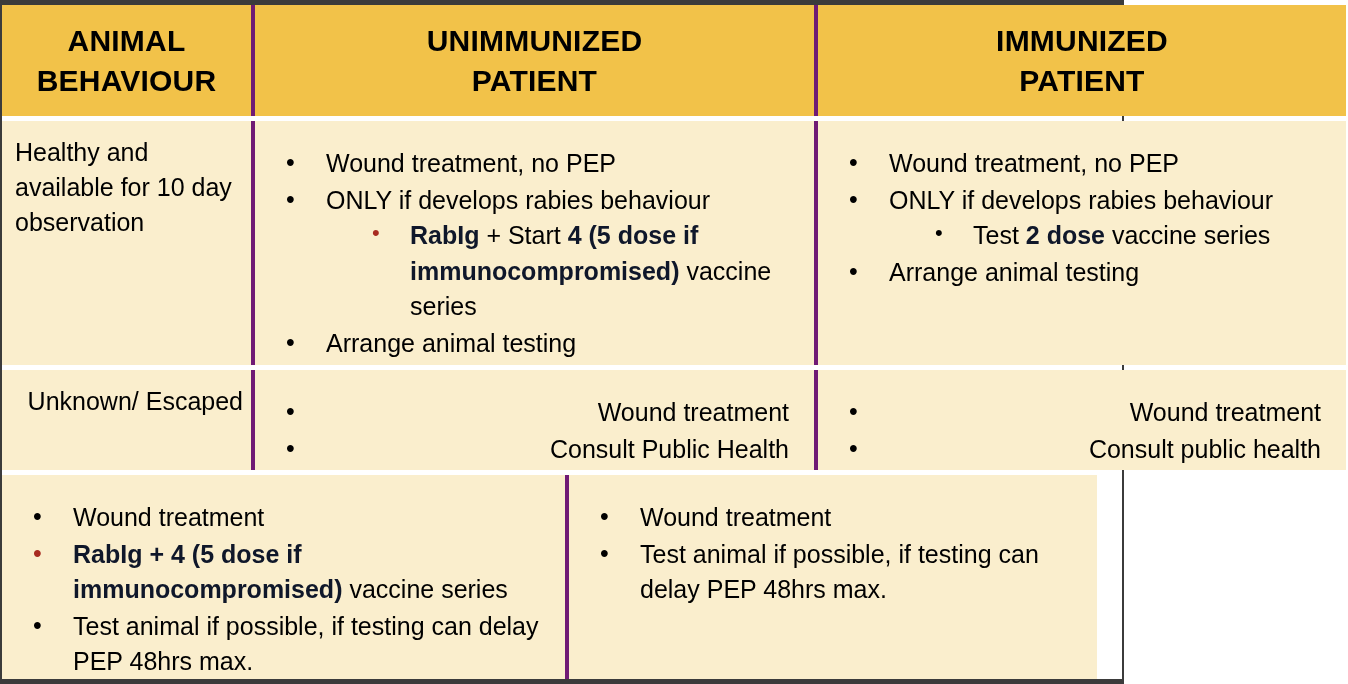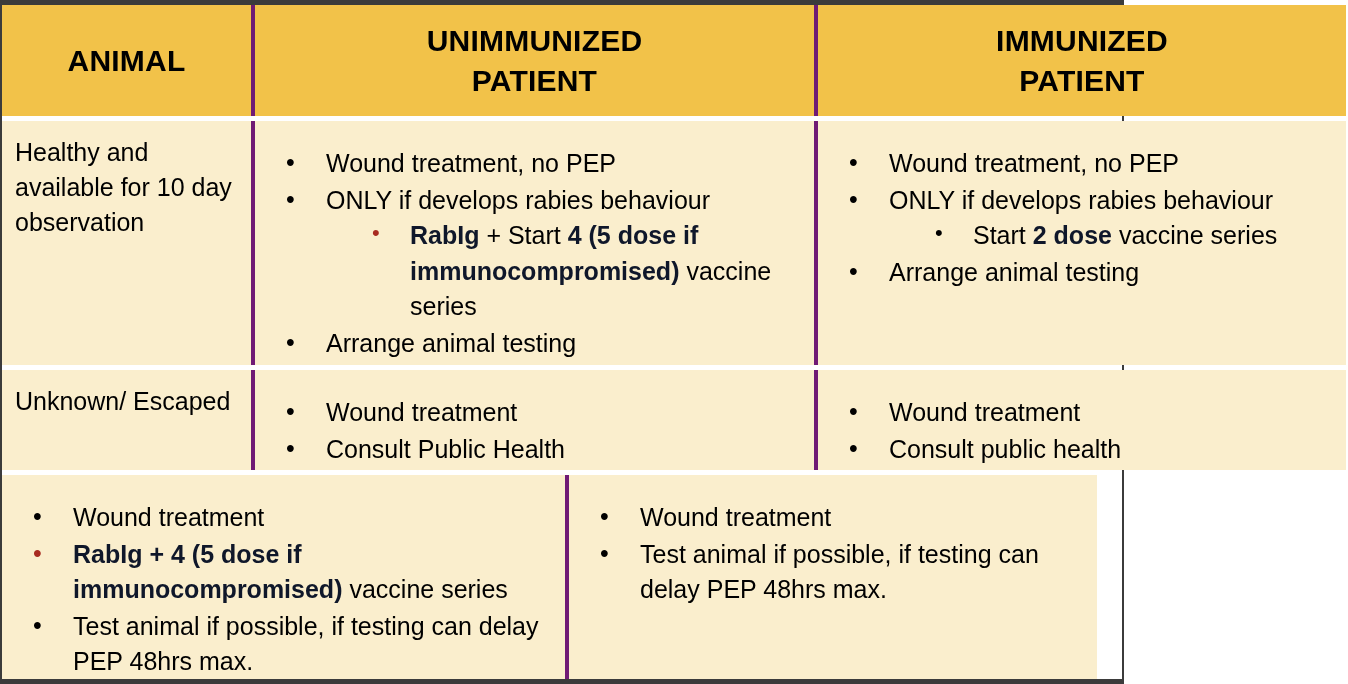--- a/index.html
+++ b/index.html
@@ -65,21 +65,21 @@
     letter-spacing: 0.2px;
   }
 
   
   .body-row .cell {
     background: #faeecd;
     padding-top: 14px;
     padding-bottom: 10px;
   }
   #body-row-1 { height: 249px; flex: 0 0 249px; border-radius: 6px; }
-  #body-row-2 { height: 105px; flex: 0 0 105px; }
+  #body-row-2 { height: 105px; flex: 0 0 105px; text-align: right; }
   #body-row-3 { height: 200px; flex: 1 1 auto; }
 
   .label-cell {
     padding-left: 13px;
     padding-right: 8px;
   }
   .label-text {
     font-size: 25px;
     line-height: 1.4;
     color: #000000;
@@ -138,20 +138,21 @@
 </style>
 </head>
 <body>
 
 <div id="table-root">
 
   <div class="row" id="header-row">
     <div class="cell col-1">
       <div class="header-text">
         <div>ANIMAL</div>
+        <div>BEHAVIOUR</div>
       </div>
     </div>
     <div class="cell col-2">
       <div class="header-text">
         <div>UNIMMUNIZED</div>
         <div>PATIENT</div>
       </div>
     </div>
     <div class="cell col-3">
       <div class="header-text">
@@ -178,21 +179,21 @@
         <li><span>Arrange animal testing</span></li>
       </ul>
     </div>
 
     <div class="cell col-3">
       <ul class="bullets">
         <li><span>Wound treatment, no PEP</span></li>
         <li>
           <span>ONLY if develops rabies behaviour</span>
           <ul class="sub-bullets">
-            <li class="black-bullet"><span><span>Start </span><span class="hl">2 dose</span><span> vaccine series</span></span></li>
+            <li class="black-bullet"><span><span>Test </span><span class="hl">2 dose</span><span> vaccine series</span></span></li>
           </ul>
         </li>
         <li><span>Arrange animal testing</span></li>
       </ul>
     </div>
   </div>
 
   <div class="row body-row" id="body-row-2">
     <div class="cell col-1 label-cell">
       <div class="label-text">Unknown/ Escaped</div>

